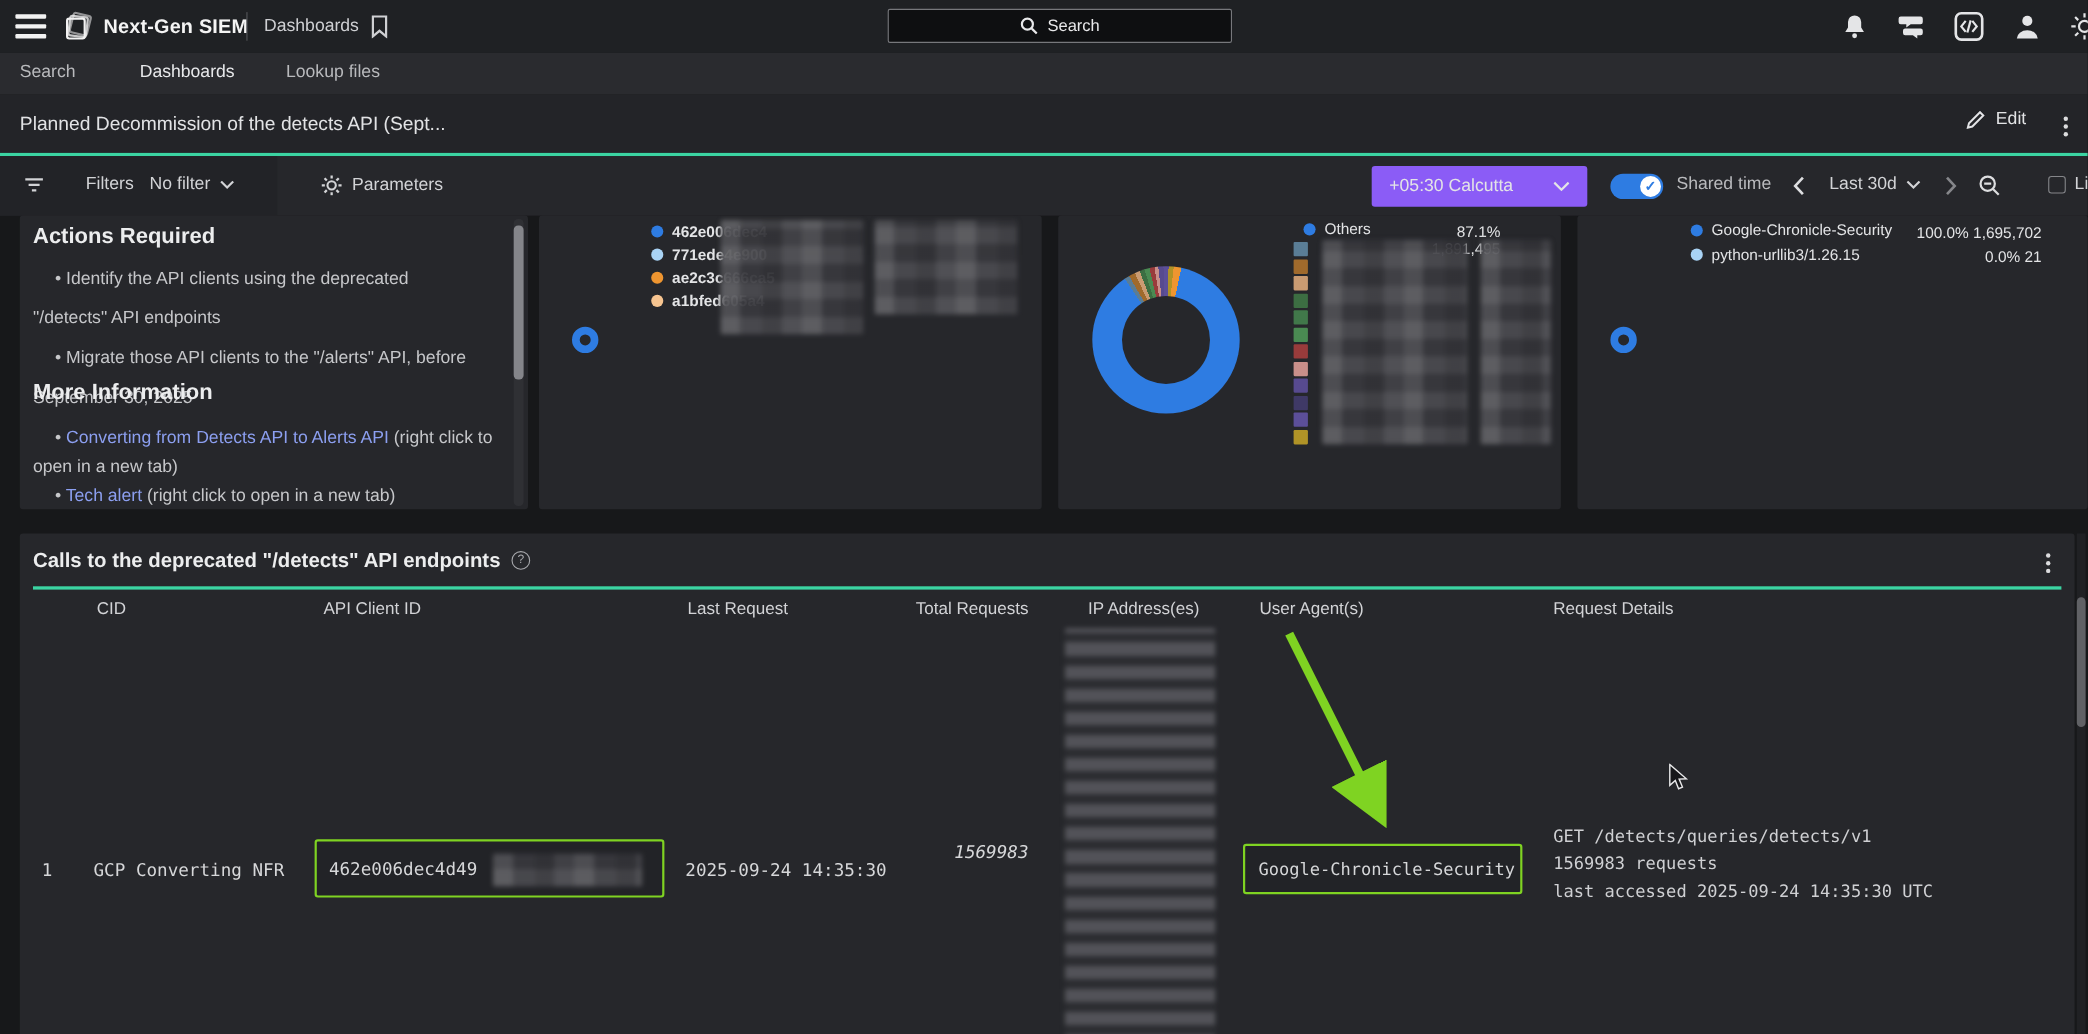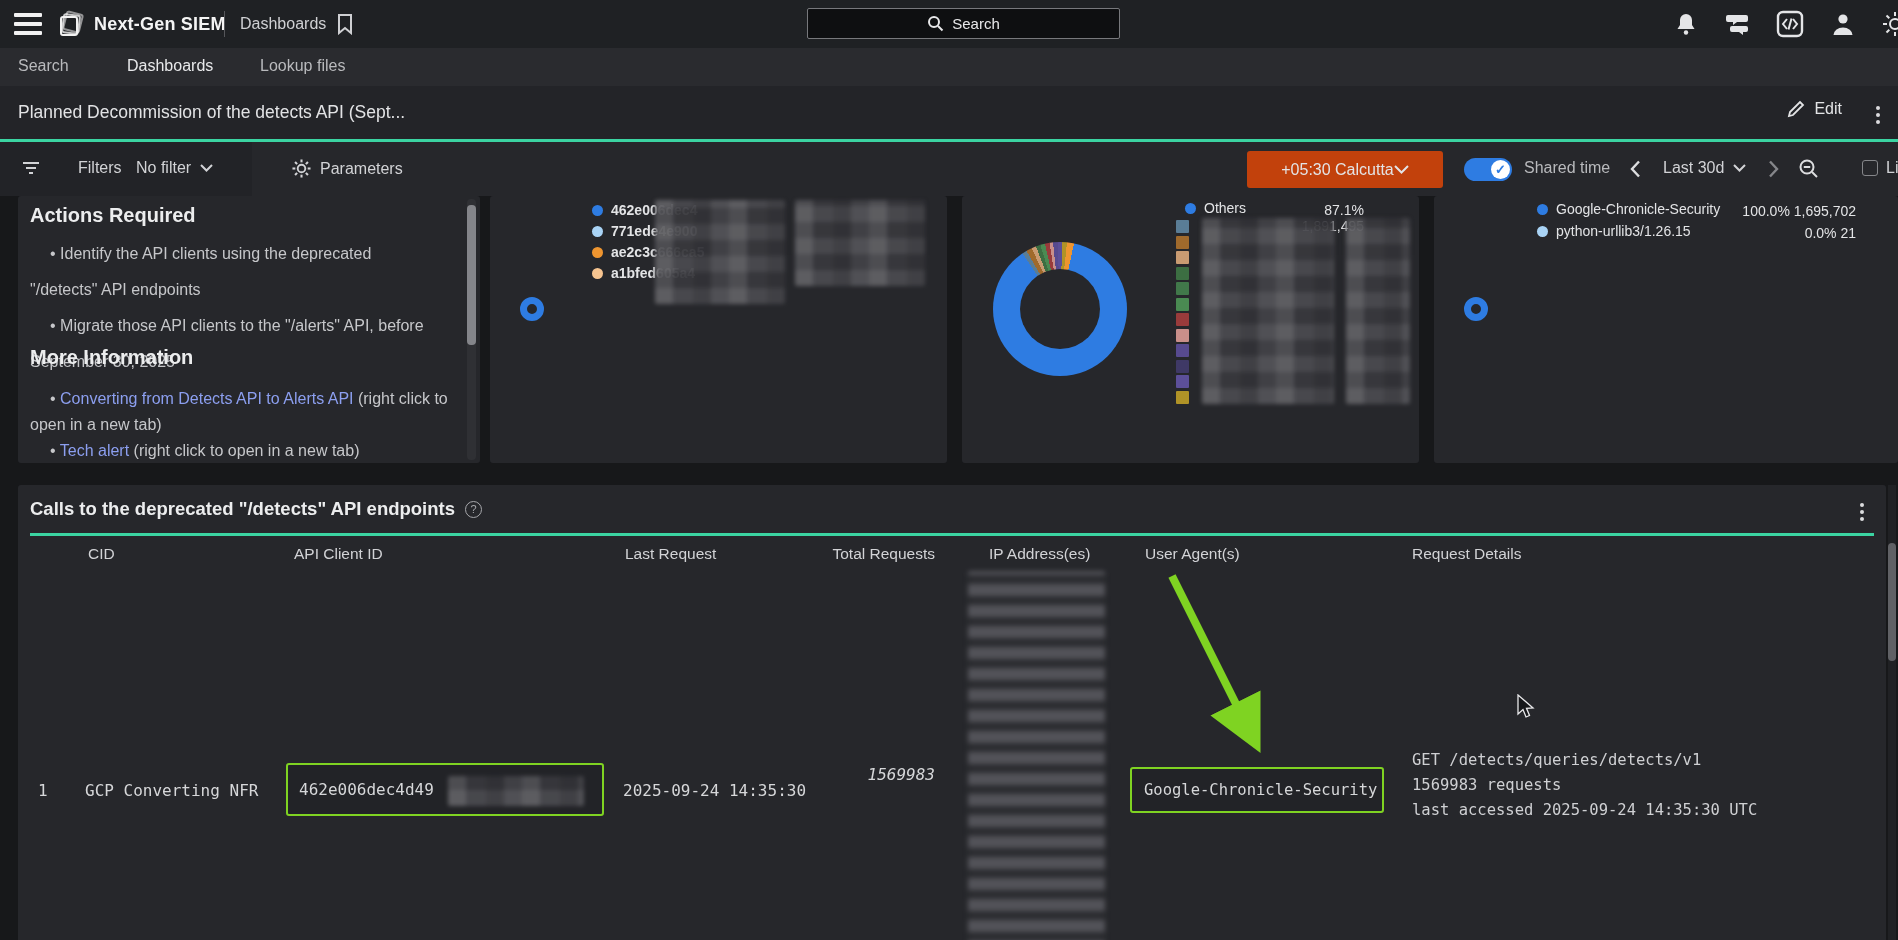--- a/index.html
+++ b/index.html
@@ -30,22 +30,22 @@
   .page-title { position:absolute; left:18px; top:16px; font-size:17.5px; color:#e2e3e5; }
   .edit-btn { position:absolute; right:56px; top:14px; display:flex; gap:9px; align-items:center; font-size:16px; color:#e3e4e6; cursor:pointer; }
   .kebab { width:4px; display:flex; flex-direction:column; gap:3px; align-items:center; cursor:pointer; }
   .kebab i { width:4px; height:4px; border-radius:50%; background:#dcdcde; }
   .teal-line { position:absolute; left:0; top:139px; width:1898px; height:3px; background:#3bd4a2; }
 
   
   .filterbar { position:absolute; left:0; top:142px; width:1898px; height:54px; background:#26272b; }
   .filterbar .seg-dark { position:absolute; left:0; top:0; width:252px; height:54px; background:#222327; }
   .fb-item { position:absolute; top:17px; font-size:16px; color:#d2d3d6; display:flex; align-items:center; gap:9px; cursor:pointer; }
-  .tz-box { position:absolute; left:1247px; top:9px; width:196px; height:37px; background:#c2410c; border-radius:3px;
-    display:flex; align-items:center; justify-content:center; padding:0 16px; font-size:16px; color:#e3e4e6; cursor:pointer; }
+  .tz-box { position:absolute; left:1247px; top:9px; width:196px; height:37px; background:#8b5cf6; border-radius:3px;
+    display:flex; align-items:center; justify-content:space-between; padding:0 16px; font-size:16px; color:#e3e4e6; cursor:pointer; }
   .toggle { position:absolute; left:1464px; top:16px; width:48px; height:23px; background:#2e7ce2; border-radius:12px; cursor:pointer; }
   .toggle .knob { position:absolute; right:2px; top:2px; width:19px; height:19px; border-radius:50%; background:#fff;
     color:#2e7ce2; font-size:13px; font-weight:bold; display:flex; align-items:center; justify-content:center; }
   .checkbox { position:absolute; left:1862px; top:18px; width:16px; height:16px; border:1.5px solid #85868a; border-radius:3px; cursor:pointer; }
 
   
   .panel { position:absolute; top:196px; height:267px; background:#26272b; border-radius:3px; overflow:hidden; }
   .p-h1 { font-size:20px; font-weight:bold; color:#ecedee; }
   .bullets { font-size:16px; line-height:36px; color:#c6c7ca; }
   .bullet { text-indent:20px; }

